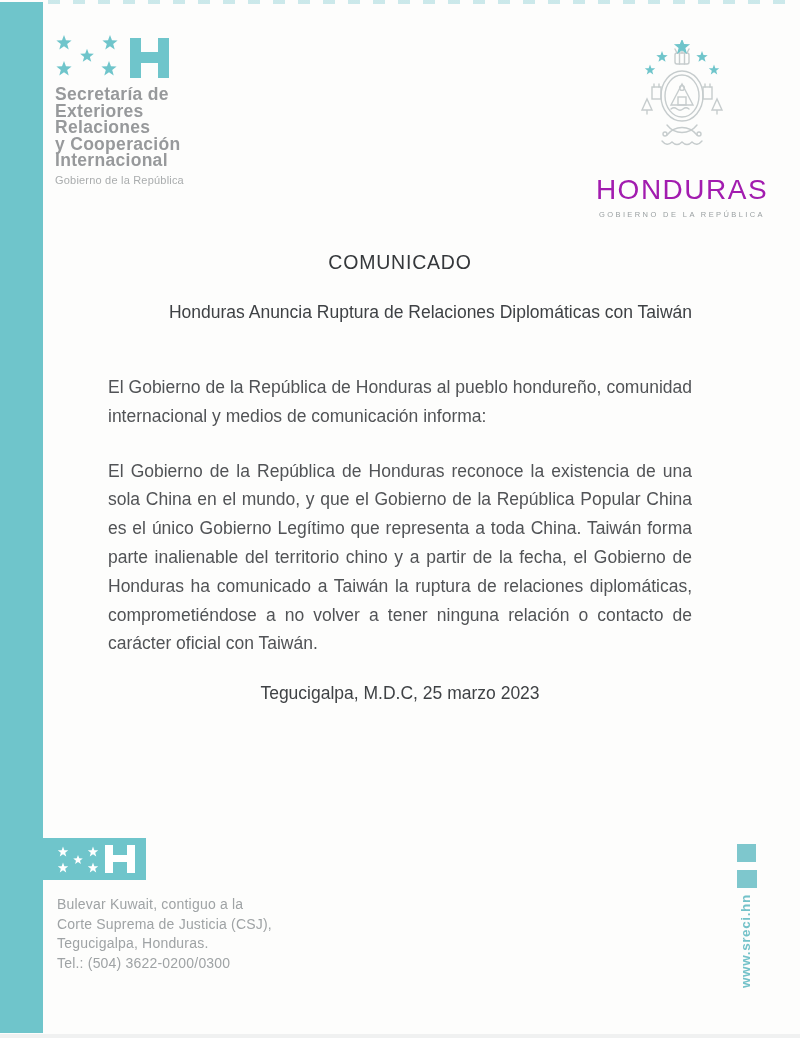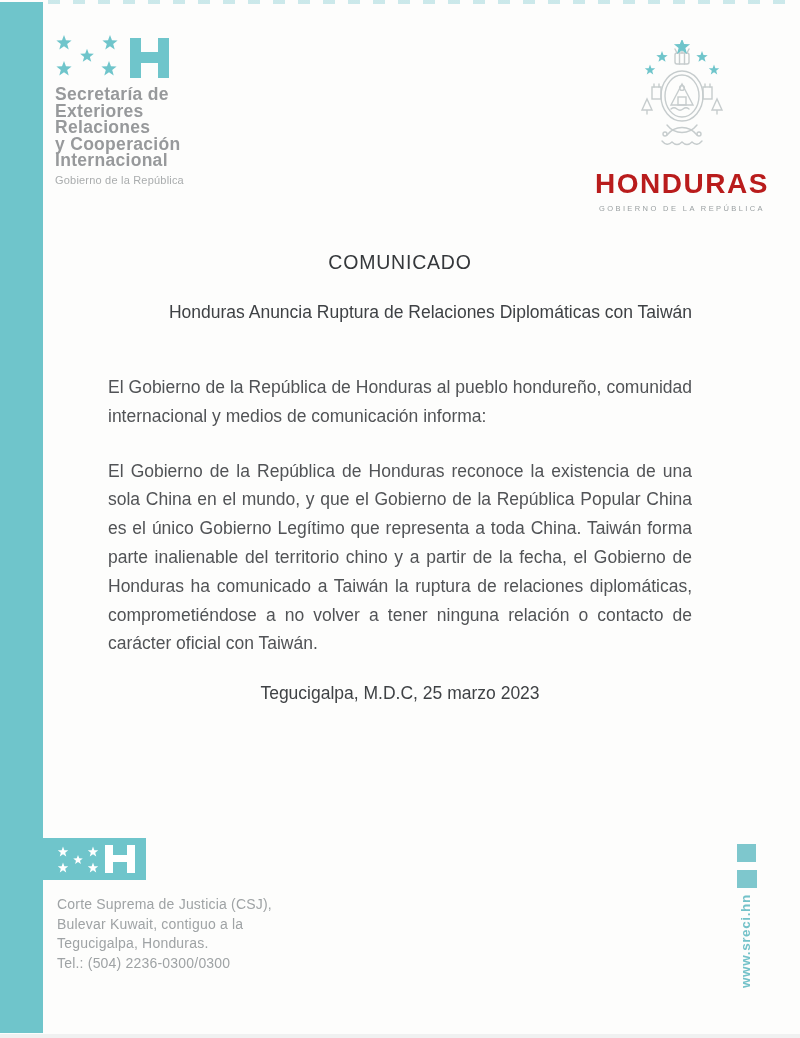--- a/index.html
+++ b/index.html
@@ -17,21 +17,21 @@
   
   .sreci-logo{position:absolute;left:55px;top:32px;width:230px;}
   .sreci-logo svg{display:block;}
   .org-name{margin-top:4px;font-weight:bold;font-size:17.5px;line-height:16.5px;
     color:#97999b;letter-spacing:.3px;}
   .org-tagline{margin-top:5px;font-size:11px;color:#a9acad;letter-spacing:.2px;}
 
   
   .honduras-logo{position:absolute;right:30px;top:40px;width:176px;text-align:center;}
   .honduras-logo svg{display:block;margin:0 auto;}
-  .honduras-word{margin-top:10px;font-size:28px;font-weight:bold;color:#b91c1c;letter-spacing:1.5px;}
+  .honduras-word{margin-top:16px;font-size:28px;font-weight:normal;color:#a21caf;letter-spacing:1.5px;}
   .honduras-tagline{margin-top:4px;font-size:7.5px;color:#9aa0a2;letter-spacing:2.4px;}
 
   
   .doc{position:absolute;left:108px;right:108px;top:216px;color:#515356;margin-top:35px;}
   .doc-title{margin:0 0 28px;text-align:center;font-size:19.5px;font-weight:normal;
     color:#35383b;letter-spacing:.8px;}
   .doc-subtitle{margin:0 0 50px;text-align:right;font-size:17.5px;font-weight:normal;color:#3e4144;}
   .doc p{margin:0 0 26px;font-size:17.5px;line-height:28.8px;text-align:justify;}
   .dateline{text-align:center !important;margin-top:-5px !important;color:#3f4245;}
 
@@ -125,24 +125,24 @@
       <path transform="translate(20,14) scale(0.55)" d="M0,-10 L2.47,-3.4 L9.51,-3.09 L4,1.3 L5.88,8.09 L0,4.2 L-5.88,8.09 L-4,1.3 L-9.51,-3.09 L-2.47,-3.4 Z"></path>
       <path transform="translate(50,14) scale(0.55)" d="M0,-10 L2.47,-3.4 L9.51,-3.09 L4,1.3 L5.88,8.09 L0,4.2 L-5.88,8.09 L-4,1.3 L-9.51,-3.09 L-2.47,-3.4 Z"></path>
       <path transform="translate(35,22) scale(0.5)" d="M0,-10 L2.47,-3.4 L9.51,-3.09 L4,1.3 L5.88,8.09 L0,4.2 L-5.88,8.09 L-4,1.3 L-9.51,-3.09 L-2.47,-3.4 Z"></path>
       <path transform="translate(20,30) scale(0.55)" d="M0,-10 L2.47,-3.4 L9.51,-3.09 L4,1.3 L5.88,8.09 L0,4.2 L-5.88,8.09 L-4,1.3 L-9.51,-3.09 L-2.47,-3.4 Z"></path>
       <path transform="translate(50,30) scale(0.55)" d="M0,-10 L2.47,-3.4 L9.51,-3.09 L4,1.3 L5.88,8.09 L0,4.2 L-5.88,8.09 L-4,1.3 L-9.51,-3.09 L-2.47,-3.4 Z"></path>
       <path d="M62 7 h8 v10 h14 v-10 h8 v28 h-8 v-11 h-14 v11 h-8 z"></path>
     </g>
   </svg>
 
   <div class="address">
+    <div>Bulevar Kuwait, contiguo a la</div>
     <div>Corte Suprema de Justicia (CSJ),</div>
-    <div>Bulevar Kuwait, contiguo a la</div>
     <div>Tegucigalpa, Honduras.</div>
-    <div>Tel.: (504) 2236-0300/0300</div>
+    <div>Tel.: (504) 3622-0200/0300</div>
   </div>
 
   <div class="sq sq1"></div>
   <div class="sq sq2"></div>
   <div class="website">www.sreci.hn</div>
 
   <div class="bottom-strip"></div>
 </div>
 
 </body></html>

